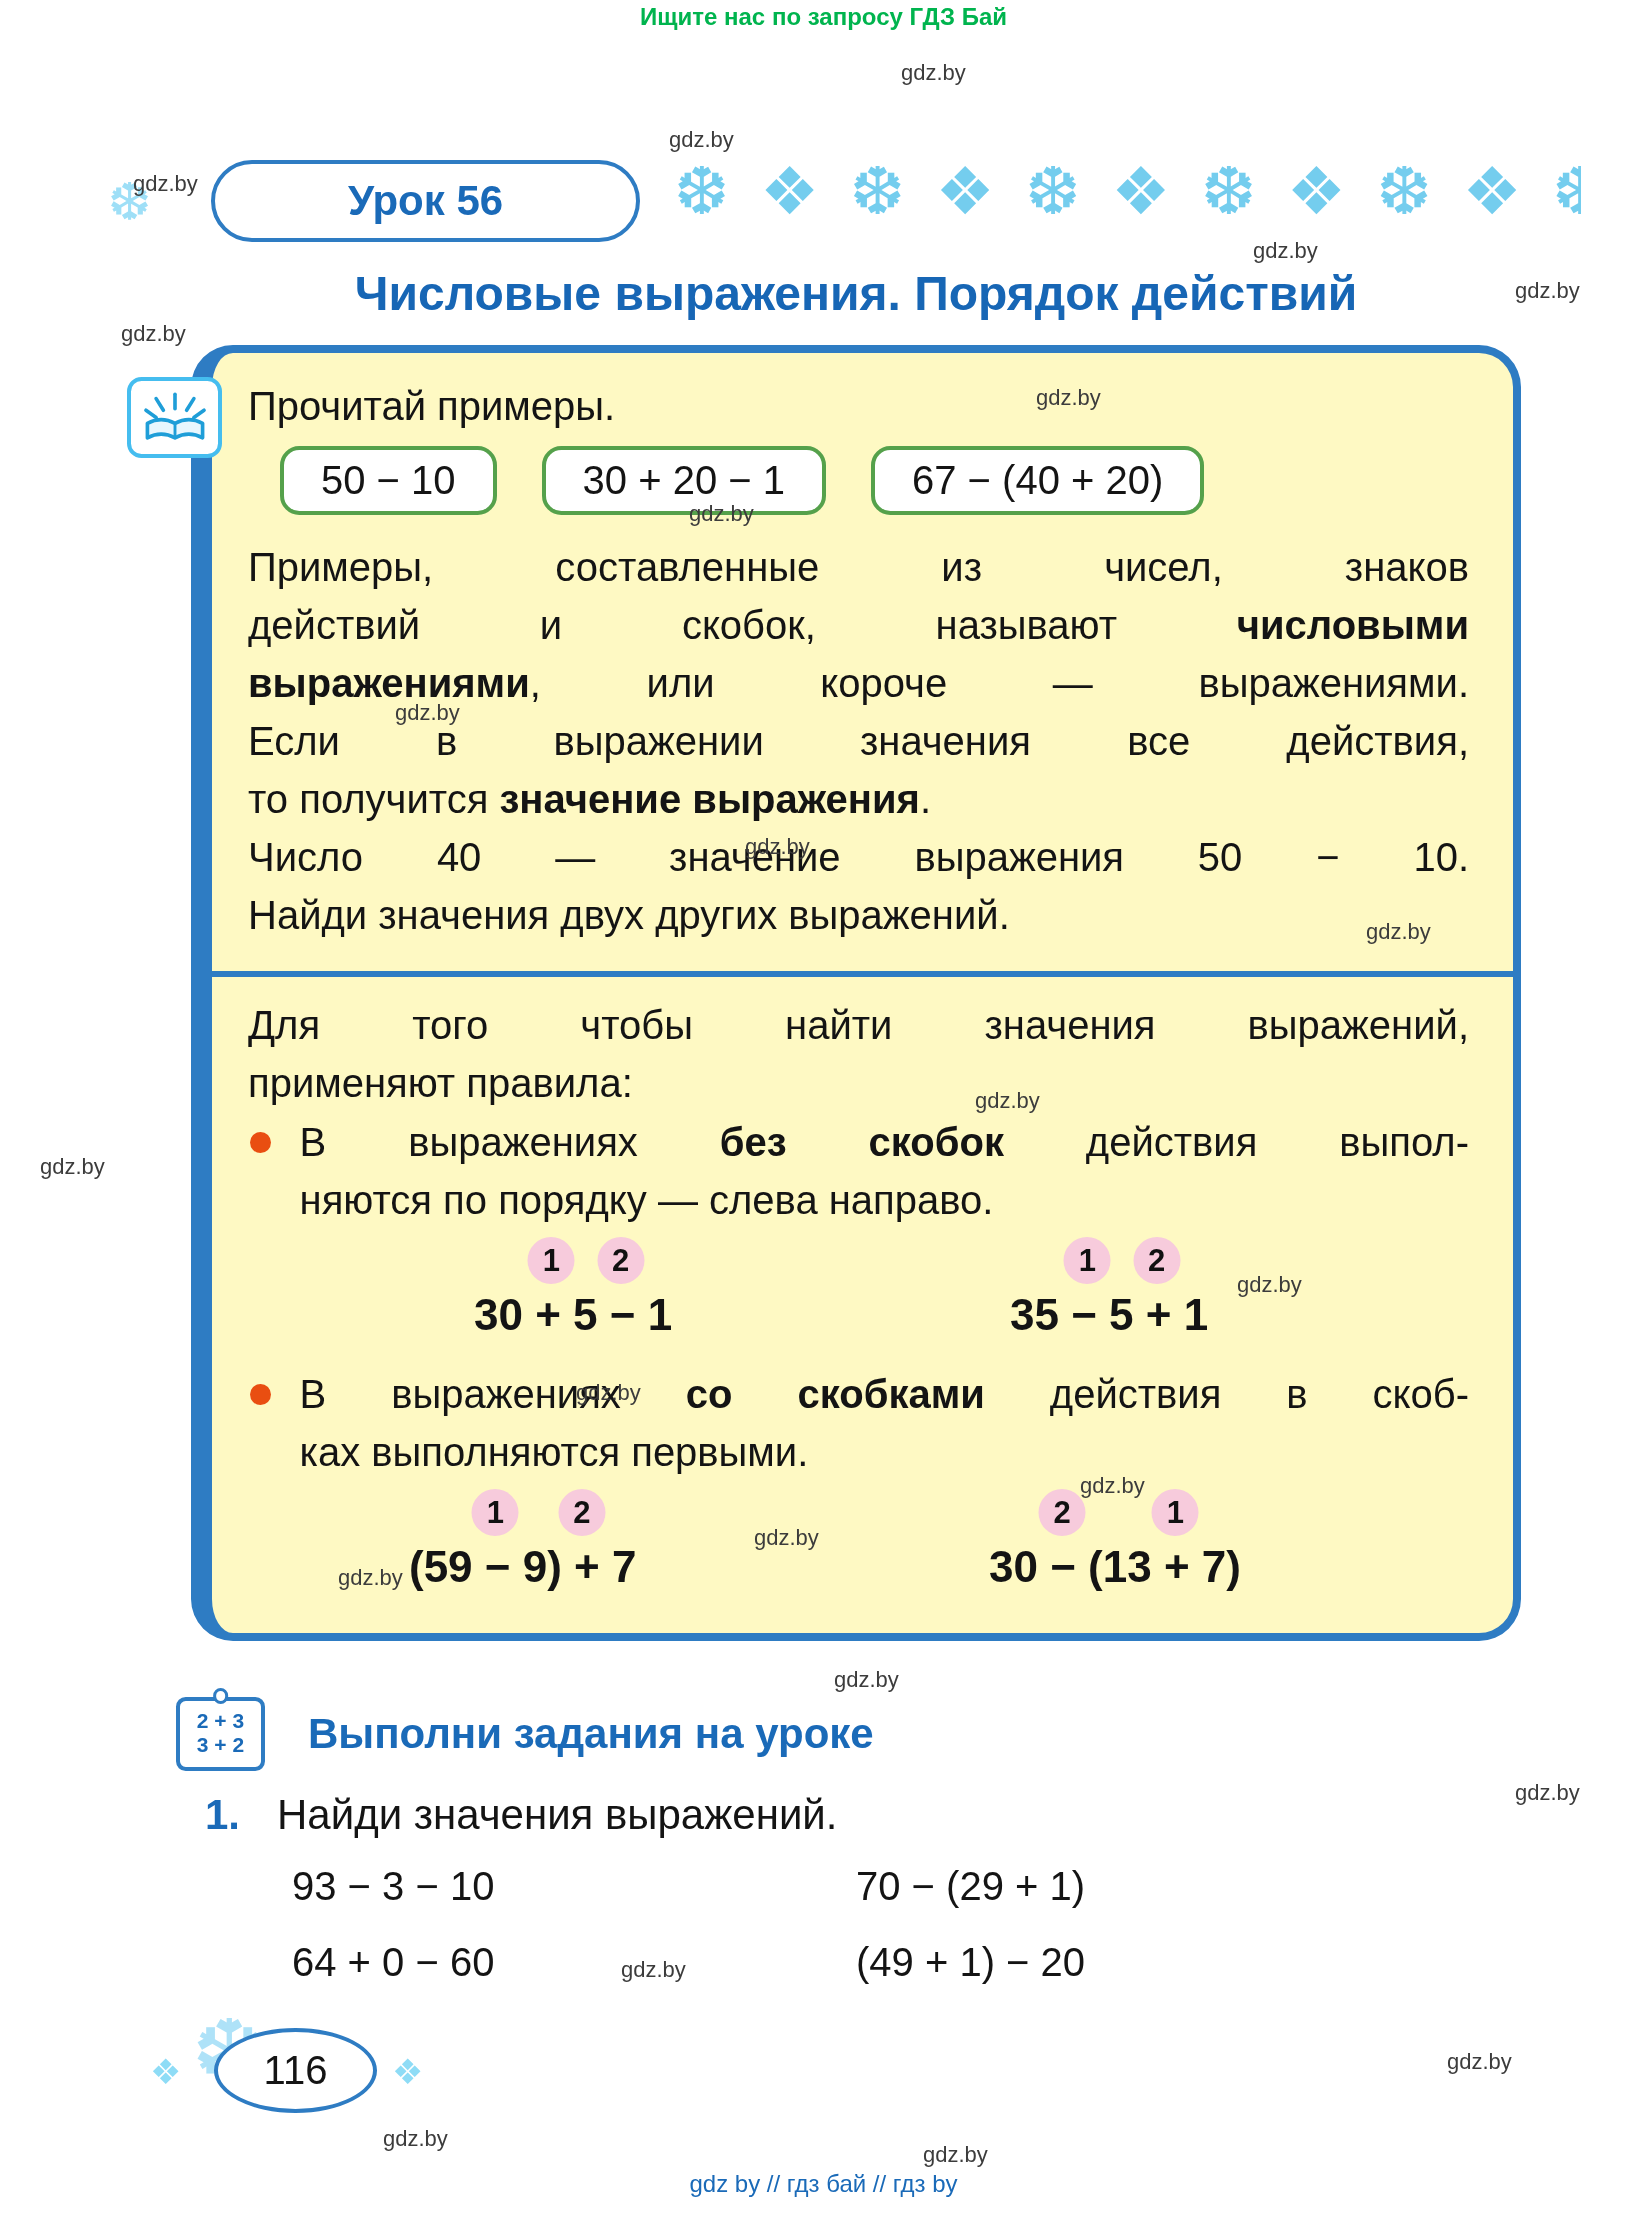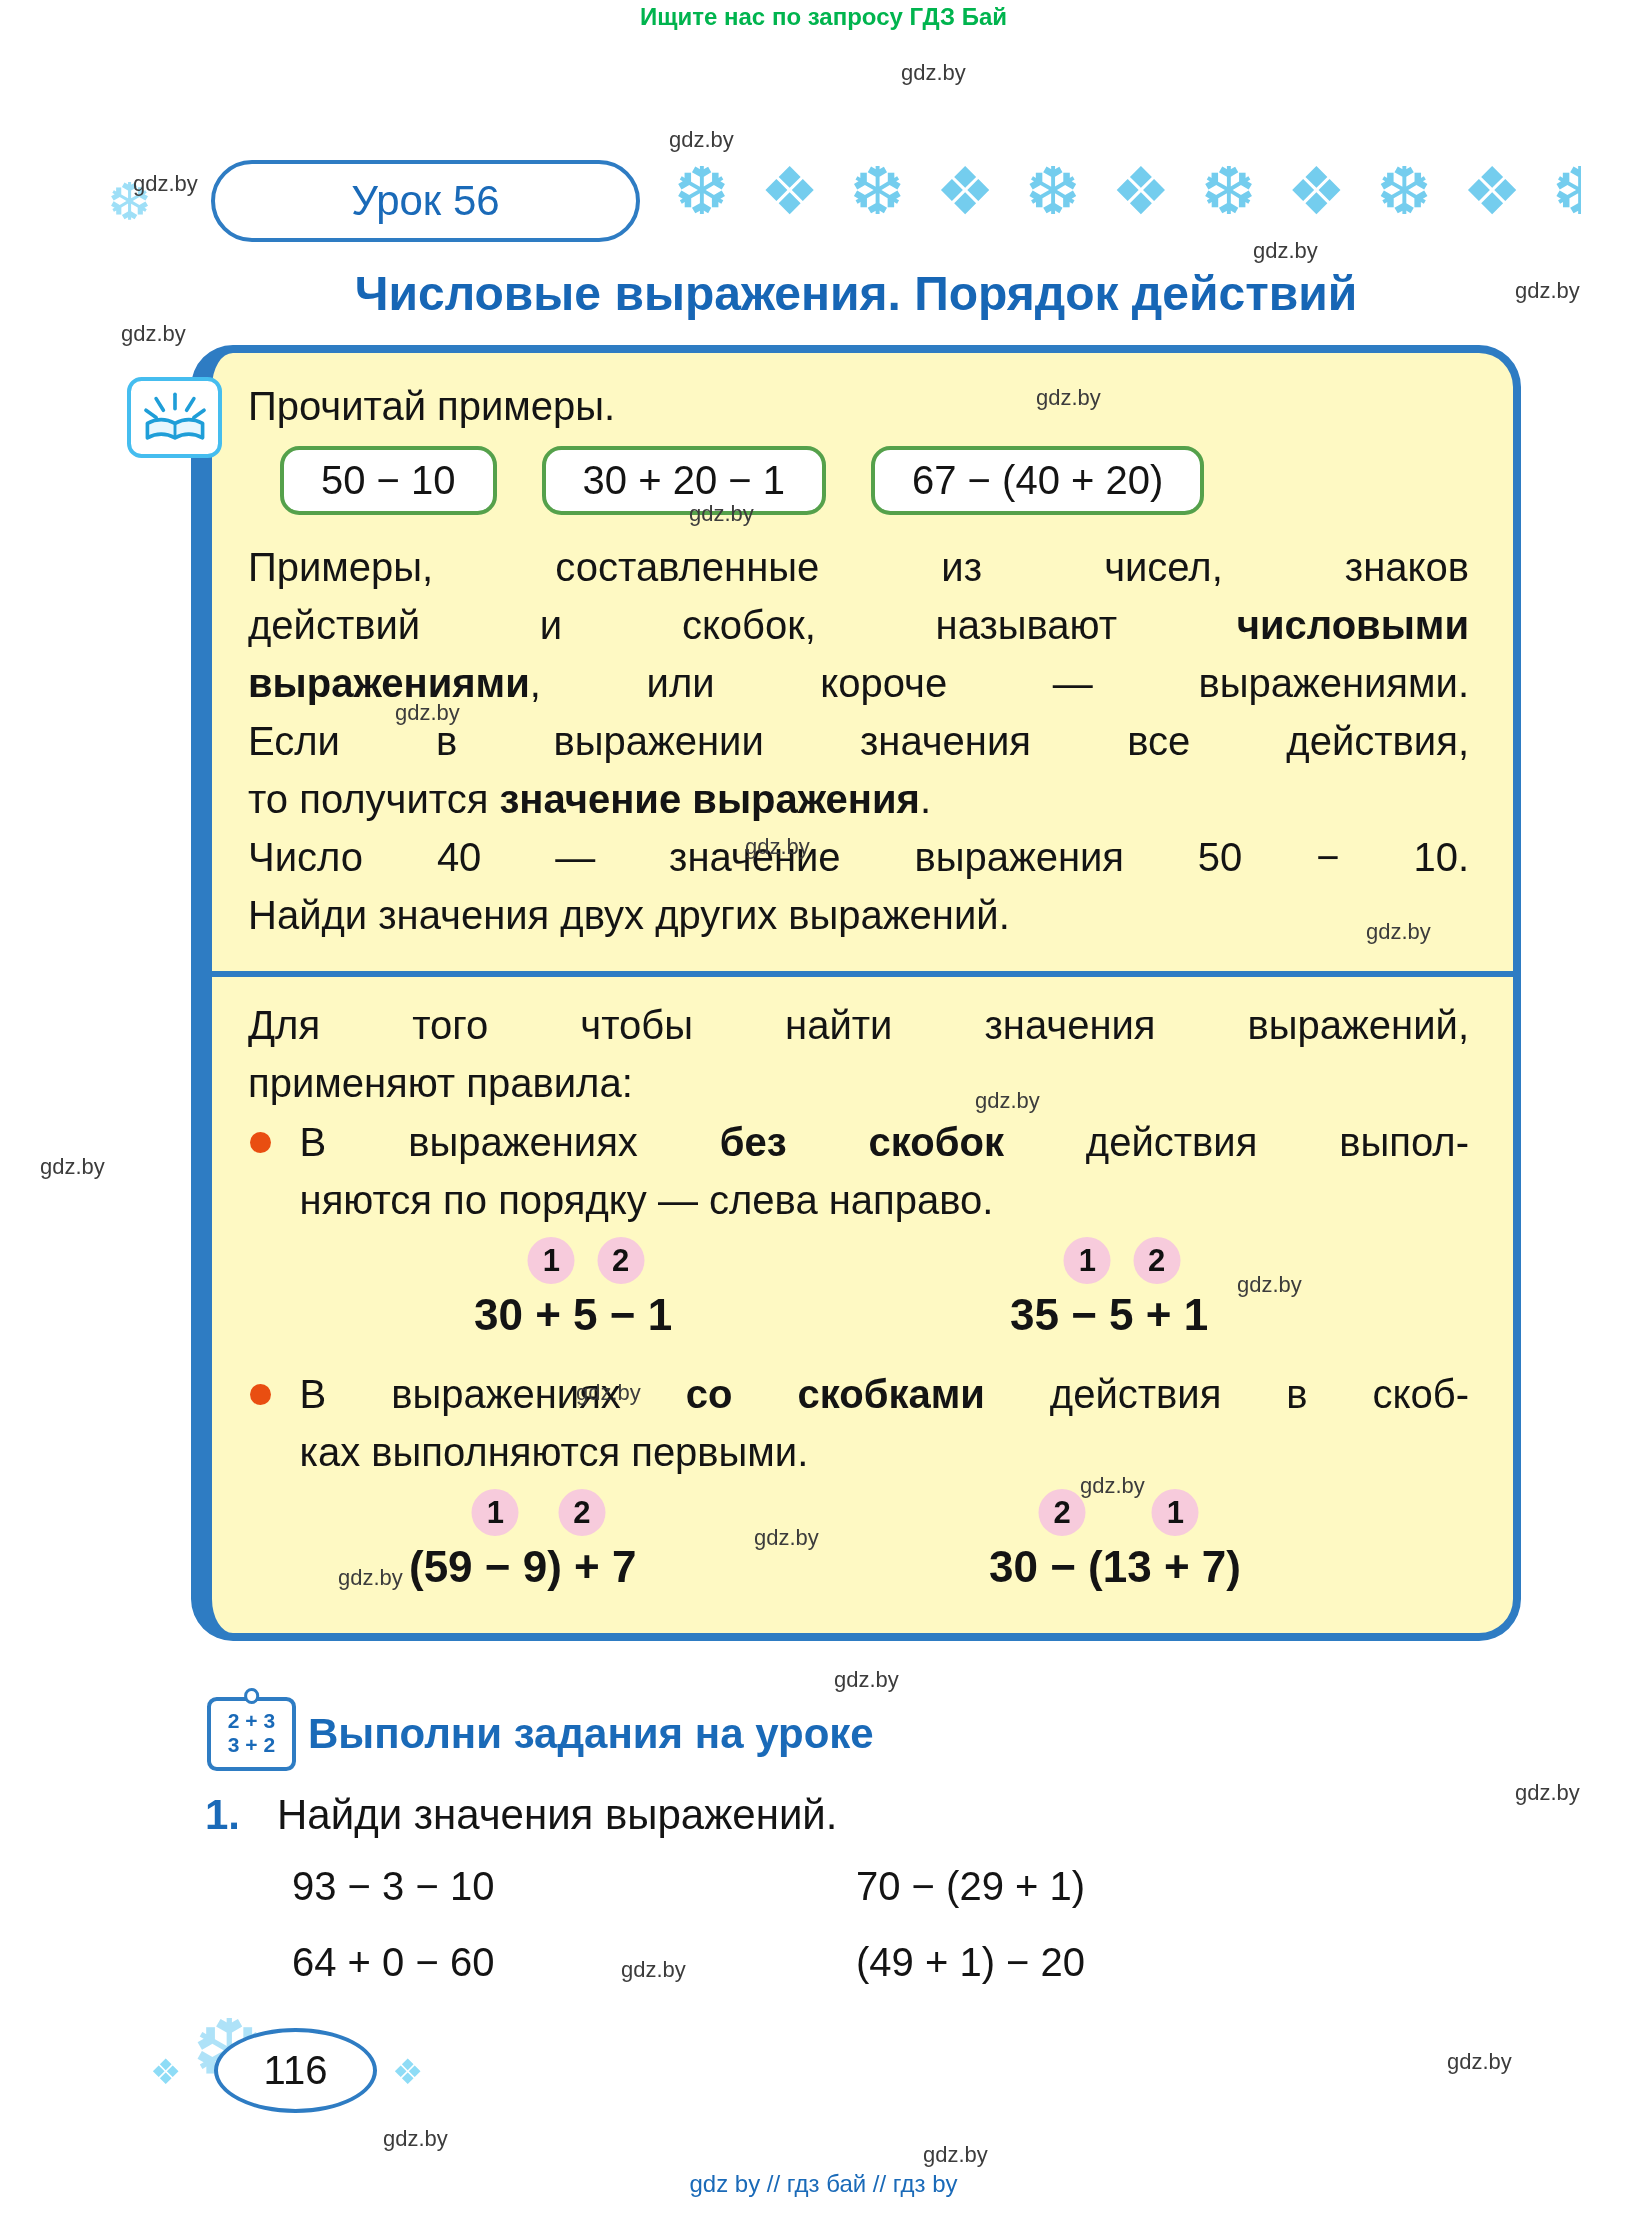--- a/index.html
+++ b/index.html
@@ -9,21 +9,21 @@
     overflow:hidden;
   }
   .top-banner { position:absolute; left:0; top:3.2px; width:100%; text-align:center;
     font-size:24px; font-weight:600; color:#00b44e; }
   .wm { position:absolute; font-size:22px; color:#3c3c3c; z-index:15; white-space:nowrap; }
   .corner-snowflake { position:absolute; left:108px; top:172px; font-size:52px;
     color:#9edff7; font-family:"DejaVu Sans",sans-serif; z-index:1; }
   .lesson-badge { position:absolute; left:211px; top:160px; width:429px; height:82px;
     border:4.8px solid #2e7cc3; border-radius:44px; box-sizing:border-box; background:#fff;
     display:flex; align-items:center; justify-content:center;
-    font-size:42px; font-weight:400; color:#1a6ab8; z-index:2; }
+    font-size:42px; font-weight:700; color:#1a6ab8; z-index:2; }
   .ornament { position:absolute; left:674px; top:147px; width:907px; height:90px;
     font-size:66px; line-height:90px; letter-spacing:4.8px; color:#74cdee;
     font-family:"DejaVu Sans",sans-serif; white-space:nowrap; overflow:hidden; }
   .title { position:absolute; left:191px; top:266px; width:1330px; margin:0;
     text-align:center; font-size:48px; font-weight:700; color:#1766b5; }
 
   .theory-box { position:absolute; left:191px; top:345px; width:1330px; height:1296px;
     box-sizing:border-box; border:8px solid #2e7cc3; border-left-width:21px;
     border-radius:42px; background:#fef9c3; padding:22.6px 44px 16px 36px; font-size:40px; }
   .book-icon { position:absolute; left:127px; top:377px; width:95px; height:81px;
@@ -43,21 +43,21 @@
   .btext { flex:1; }
   .ex-row { position:relative; height:127px; margin-top:8px; }
   .ex { position:absolute; top:0; padding-top:53px; }
   .extext { font-weight:700; font-size:44px; }
   .circ { position:absolute; top:0; width:47px; height:47px; border-radius:50%;
     background:#f7cbdc; transform:translateX(-50%); display:flex; align-items:center;
     justify-content:center; font-size:31px; font-weight:700; color:#111; }
 
   .board-icon { position:absolute; left:176px; top:1697px; width:89px; height:74px;
     border:4px solid #2e7cc3; border-radius:9.7px; box-sizing:border-box; background:#fff;
-    text-align:center; padding-top:8px;margin-left:31px; }
+    text-align:center; padding-top:8px; }
   .board-icon::before { content:""; position:absolute; top:-13px; left:50%;
     transform:translateX(-50%); width:9.7px; height:9.7px; border:3.2px solid #2e7cc3;
     border-radius:50%; background:#fff; }
   .board-line { font-size:21px; line-height:24px; color:#1a6ab8; font-weight:600; }
   .tasks-header { position:absolute; left:308px; top:1710px; font-size:42px;
     font-weight:700; color:#1a6ab8; }
   .task-row { position:absolute; left:205px; top:1791px; font-size:42px; }
   .task-num { color:#1a6ab8; font-weight:700; margin-right:37px; }
   .expr-grid { position:absolute; left:292px; top:1857px; display:grid;
     grid-template-columns:564px auto; row-gap:18px; font-size:40px; line-height:58px; }

